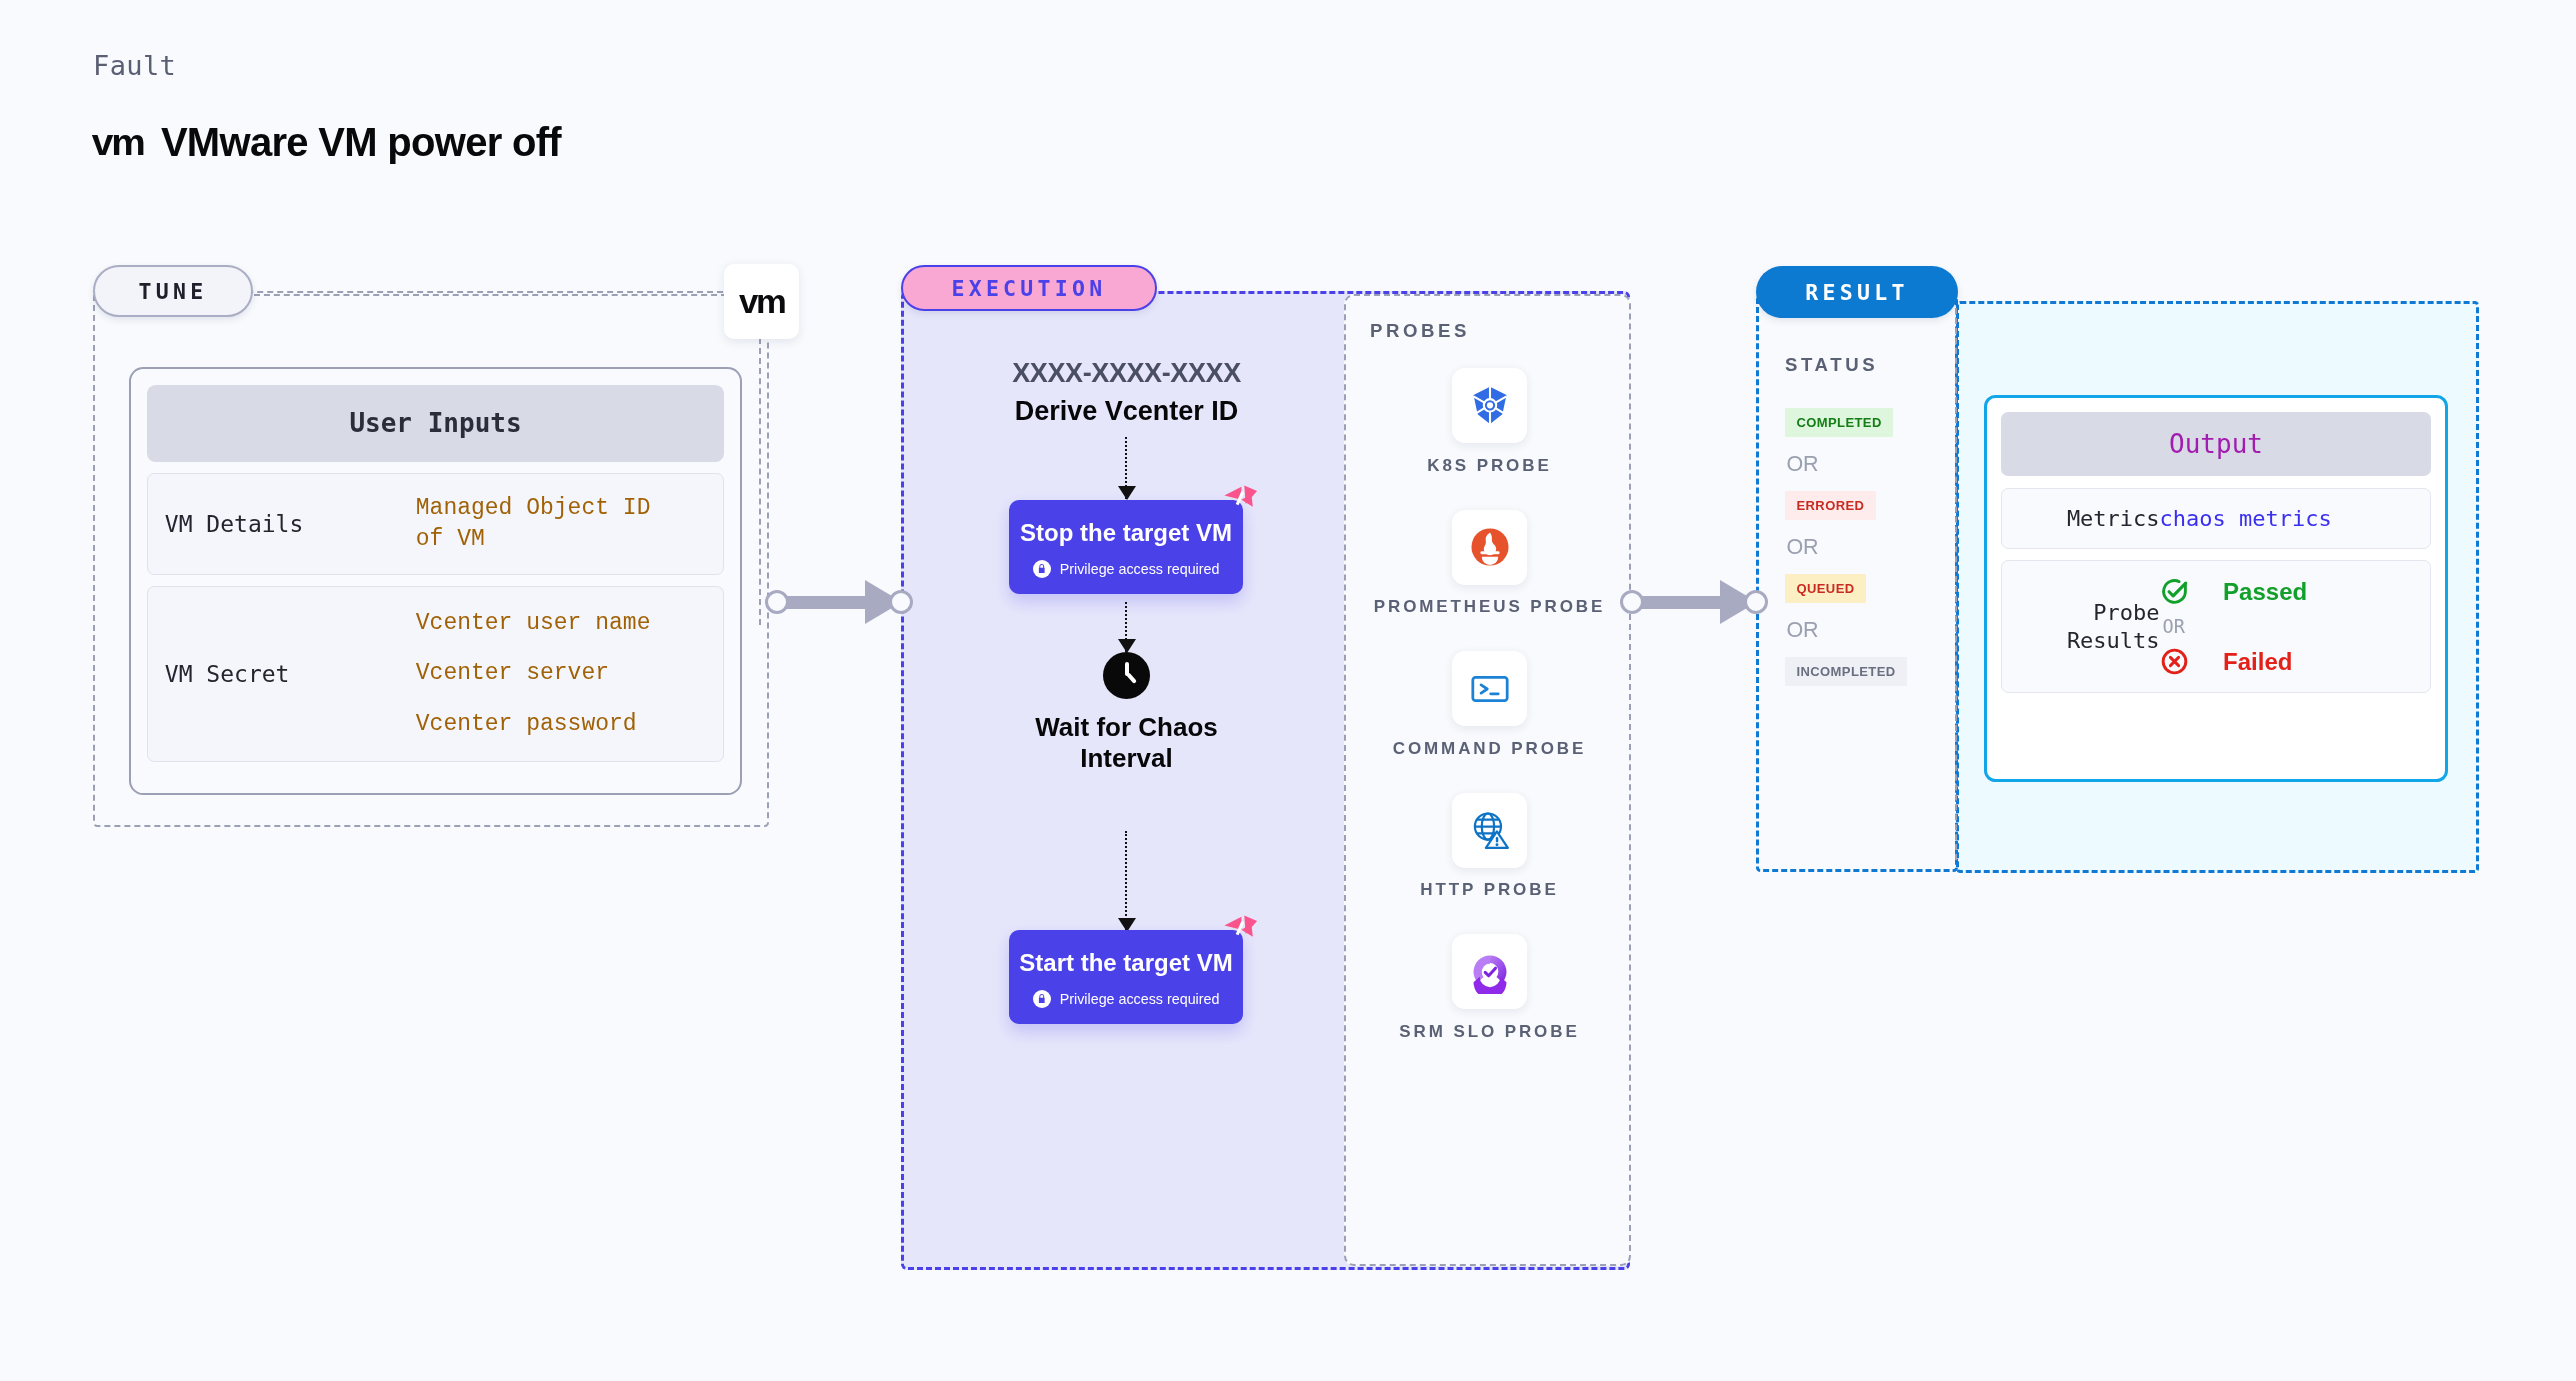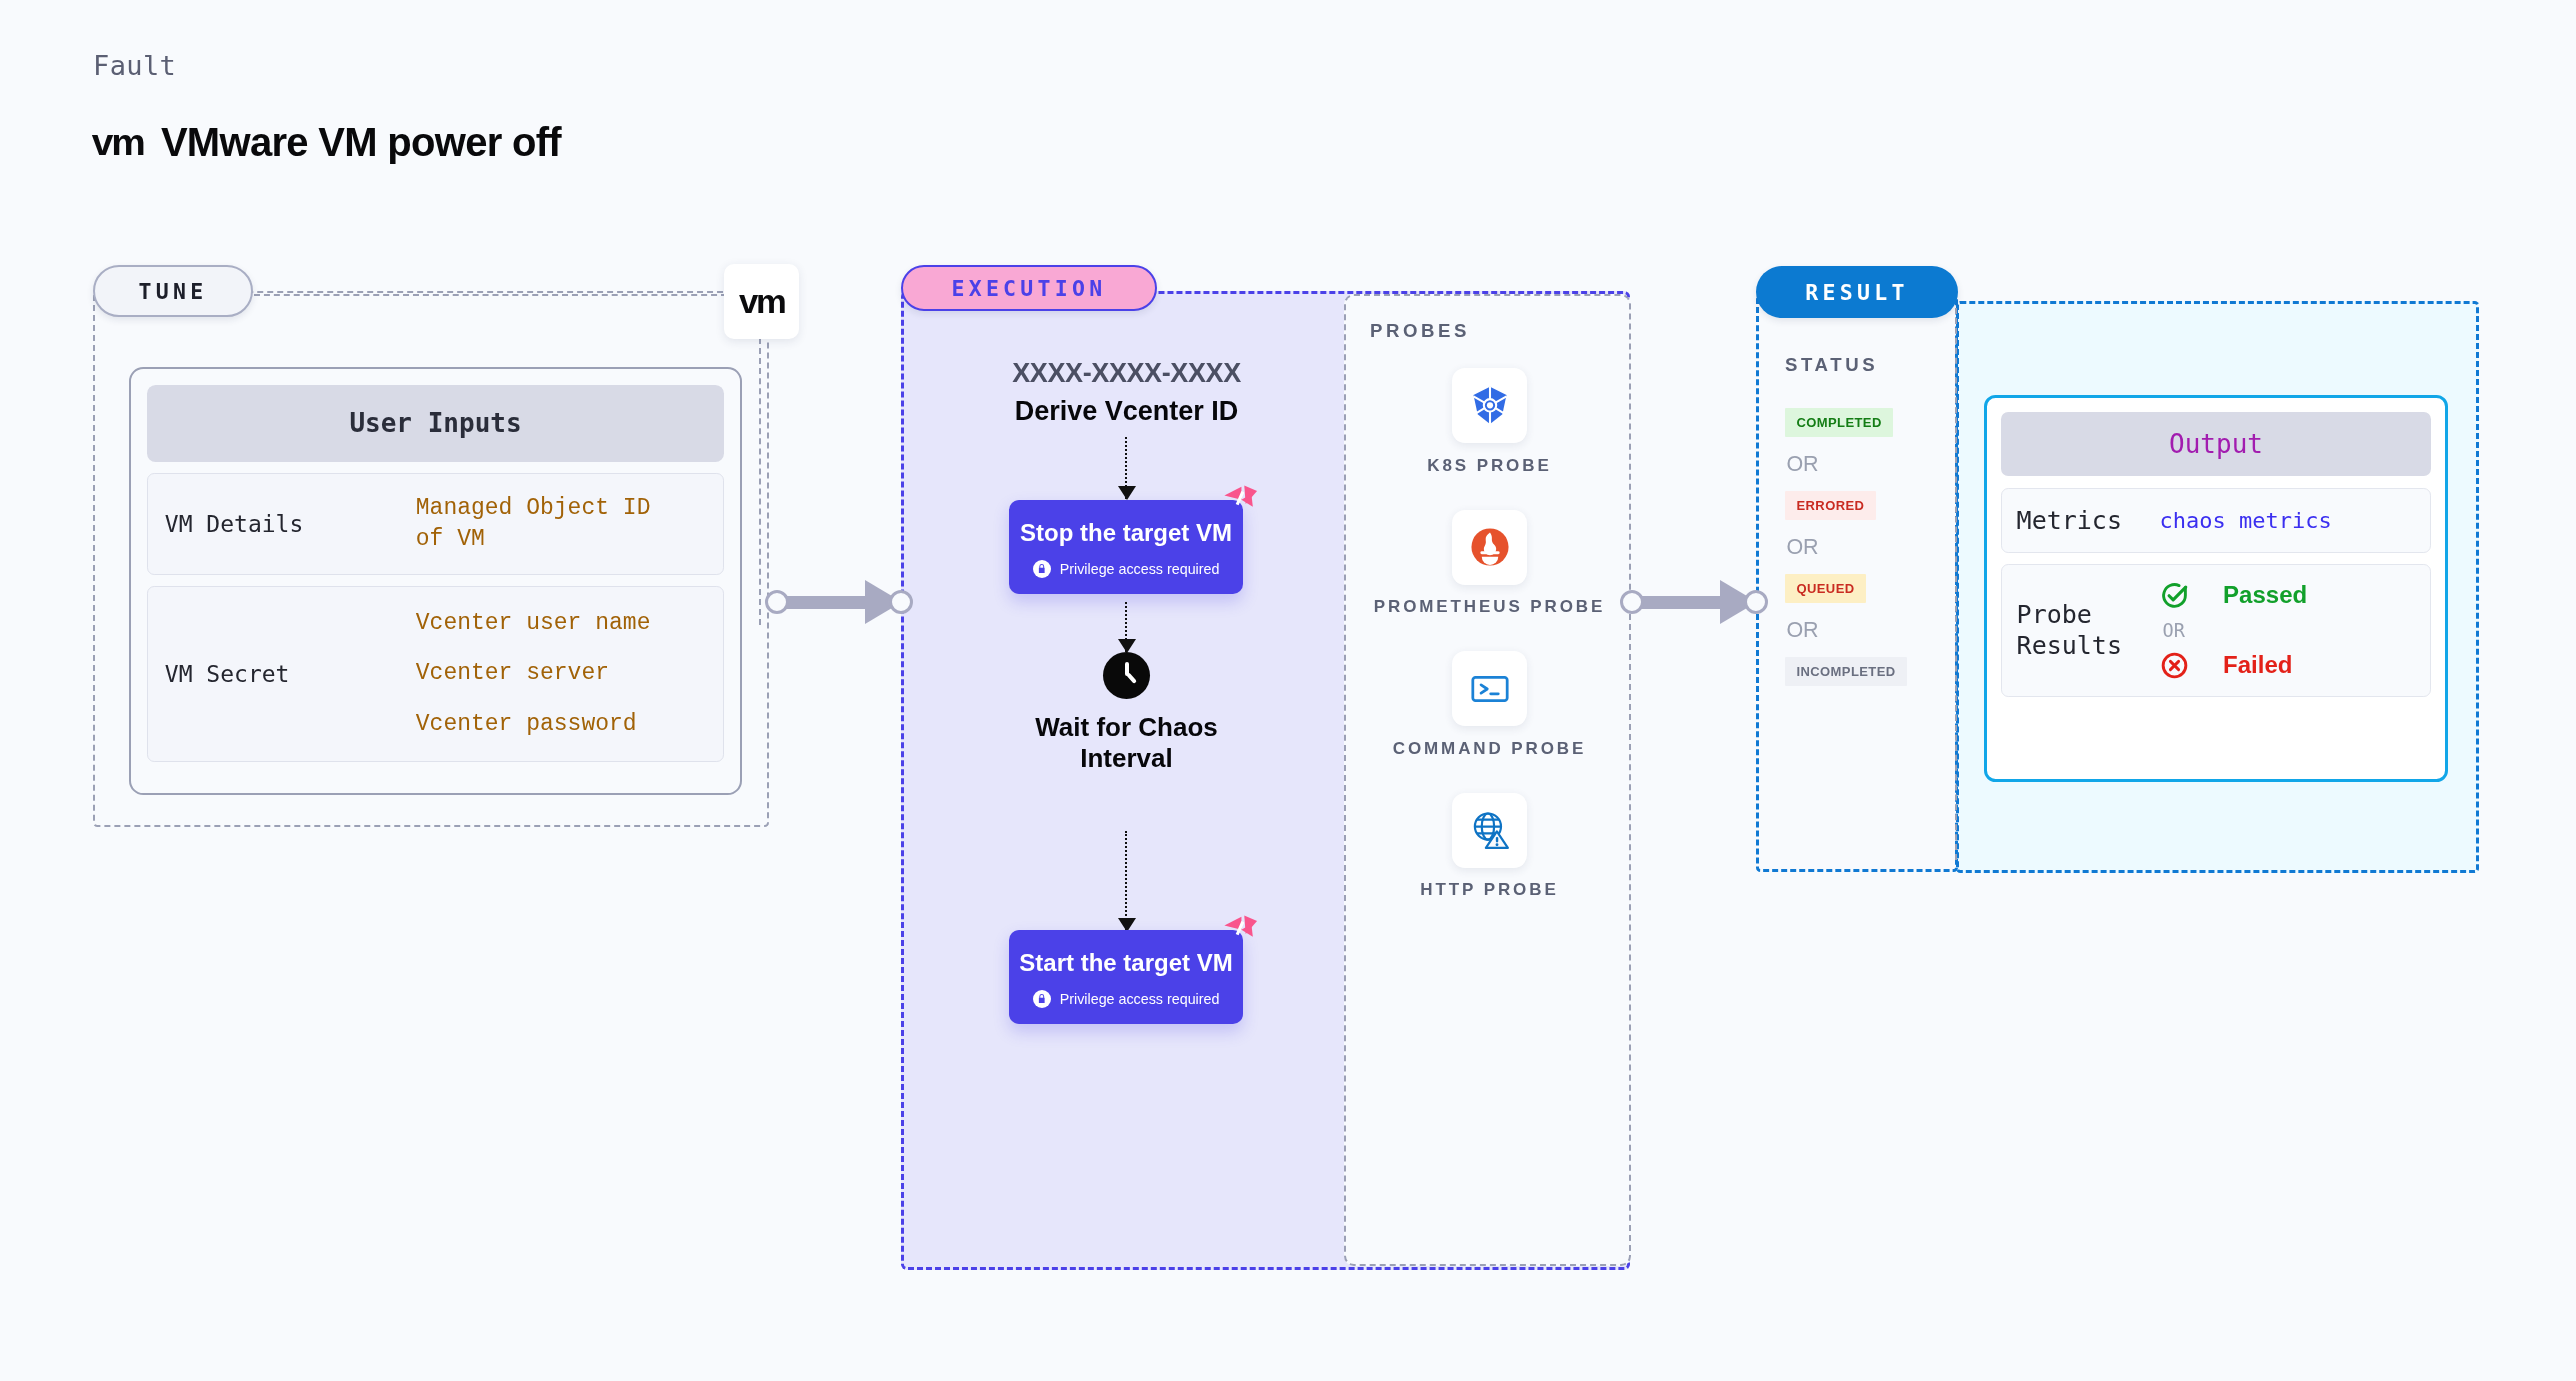--- a/index.html
+++ b/index.html
@@ -260,22 +260,23 @@
     display: flex; align-items: center; justify-content: center;
     font-family: "DejaVu Sans Mono", monospace; font-size: 26px;
     font-weight: 400; color: #a21caf;
   }
   .out-row {
     margin-top: 11.5px; background: #f8fafd; border: 1.4px solid #e3e6ee;
     border-radius: 7.2px; display: flex; align-items: center; padding: 15.8px 14.3px;
   }
   .out-key {
     width: 143px; flex: none;
-    font-family: "DejaVu Sans Mono", monospace; font-size: 25px; color: #24262f;
+    font-family: "DejaVu Sans Mono", monospace; font-size: 22px; color: #24262f;
     line-height: 1.25;
+    text-align: right;
   }
   .out-val {
     font-family: "DejaVu Sans Mono", monospace; font-size: 22px; color: #3b2ff0;
   }
   .pf-line { display: flex; align-items: center; gap: 11.5px; }
   .pf-line .txt { font-size: 24px; font-weight: 700; margin-left: 23px; }
   .pf-pass .txt { color: #12a02b; }
   .pf-fail .txt { color: #e32119; }
   .pf-or {
     font-family: "DejaVu Sans Mono", monospace; font-size: 18.6px;
@@ -447,20 +448,38 @@
                   <path d="M10 27h38M13 17h32M13 37h32"></path>
                 </g>
                 <path d="M42 34 L58 58 H26 Z" fill="#f8fafd" stroke="#0e73c4" stroke-width="3.2" stroke-linejoin="round"></path>
                 <rect x="40.5" y="42" width="3.5" height="8" rx="1.6" fill="#0e73c4"></rect>
                 <circle cx="42.2" cy="53.4" r="2.1" fill="#0e73c4"></circle>
               </svg>
             </div>
             <div class="probe-name">HTTP PROBE</div>
           </div>
 
+          <div class="probe-item">
+            <div class="probe-tile">
+              <svg viewBox="0 0 64 64">
+                <defs>
+                  <linearGradient id="srmg" x1="0" y1="0" x2="1" y2="1">
+                    <stop offset="0" stop-color="#c38cf7"></stop>
+                    <stop offset="1" stop-color="#7c24e0"></stop>
+                  </linearGradient>
+                </defs>
+                <path d="M32 8a24 24 0 0124 24 24 24 0 01-6 15l-9-8a12 12 0 00-18-16z" fill="url(#srmg)"></path>
+                <path d="M32 8a24 24 0 00-24 24 24 24 0 006 15l9-8a12 12 0 0109-19z" fill="#b97ef5"></path>
+                <path d="M8 47a24 24 0 0048 0l-9-8a12 12 0 01-30 0z" fill="#8f2ae8"></path>
+                <circle cx="32" cy="32" r="12" fill="#ffffff"></circle>
+                <path d="M25 32.5l5 5 10-11" fill="none" stroke="#7c24e0" stroke-width="4.4" stroke-linecap="round" stroke-linejoin="round"></path>
+              </svg>
+            </div>
+            <div class="probe-name">SRM SLO PROBE</div>
+          </div>
 
         </div>
       </div>
 
     </div>
   </div>
 
   <div class="pill pill-exec">EXECUTION</div>
 
   <div class="arrow arrow-2">

